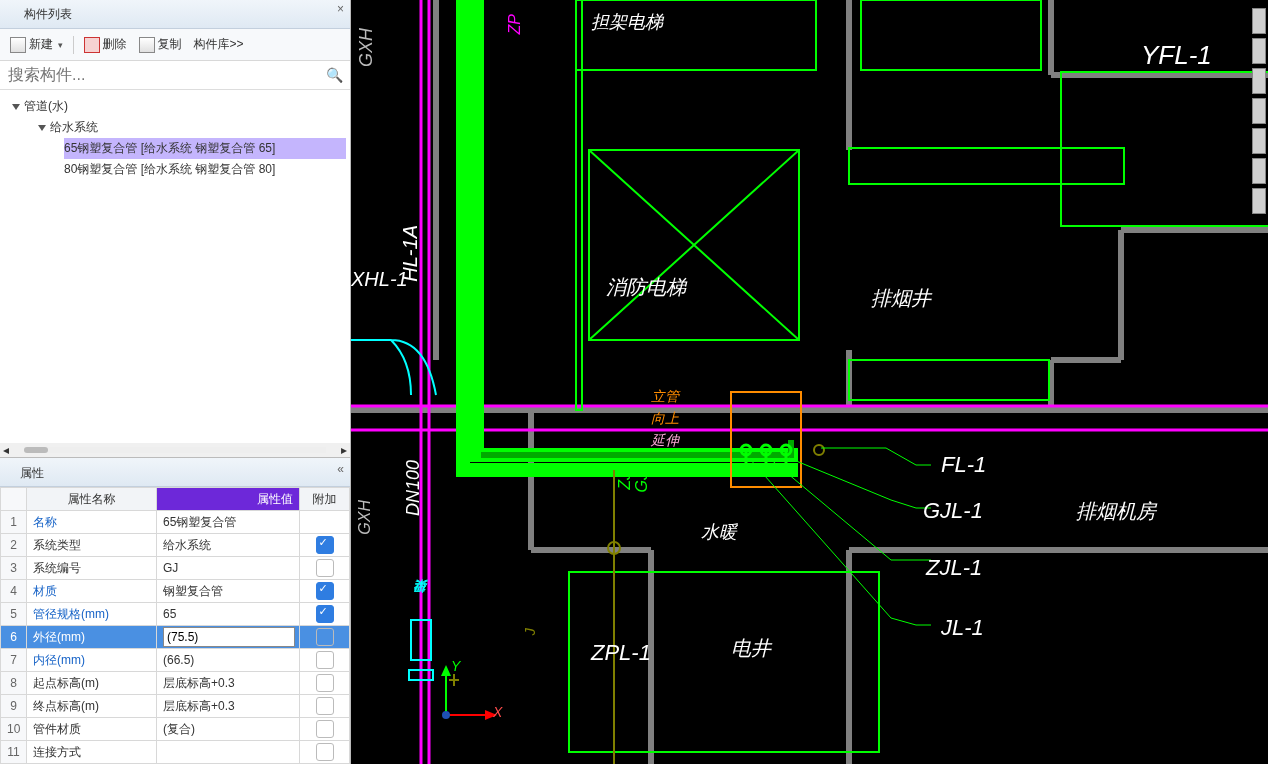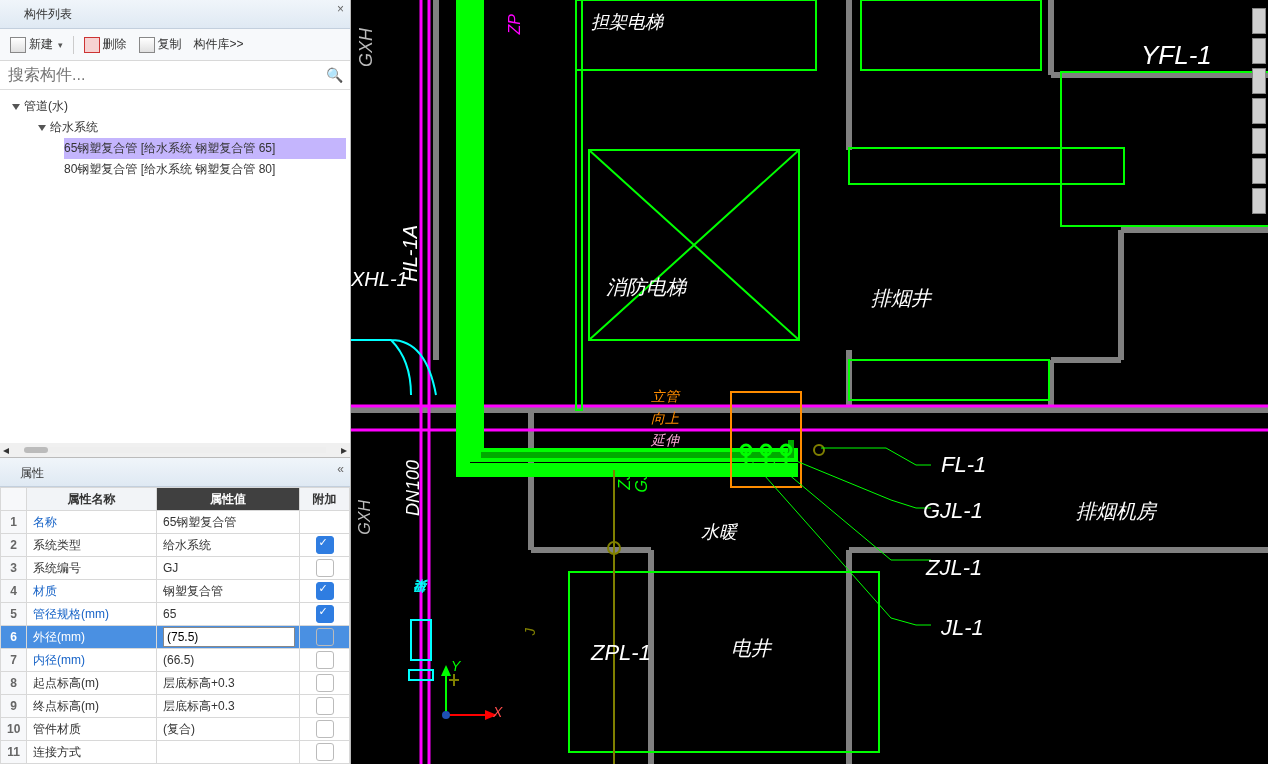--- a/index.html
+++ b/index.html
@@ -28,22 +28,22 @@
   .tree .sel{background:#c4b5fd}
   .scroll-h{height:14px;background:#f0f0f0;display:flex;align-items:center}
   .scroll-h .track{flex:1;background:#eee;margin:0 12px;height:6px}
   .scroll-h .thumb{width:24px;height:6px;background:#bbb;border-radius:3px}
   
   .prop{display:flex;flex-direction:column;border-top:1px solid #bbb}
   .prop-hdr{background:linear-gradient(#f0f5fa,#dfe9f3);border-bottom:1px solid #c3cfdd;padding:4px 20px;display:flex;align-items:flex-end;height:20px;position:relative}
   .prop-hdr .arr{position:absolute;right:6px;top:4px;color:#666}
   .grid{border-collapse:collapse;width:100%;table-layout:fixed}
   .grid th,.grid td{border:1px solid #d8d8d8;height:22px;padding:0 6px;text-align:left;white-space:nowrap;overflow:hidden}
-  .grid th{background:#f2f4f7;font-weight:bold}
-  .grid th.valcol{background:#404040;color:#fff;text-align:center}
+  .grid th{background:#f2f4f7;font-weight:normal}
+  .grid th.valcol{background:#6d28d9;color:#fff;text-align:right}
   .grid .rn{width:22px;text-align:center;color:#666;background:#f7f8fa}
   .grid .link{color:#1763c7}
   .grid .sel-row td,.grid .sel-row th.rn{background:#4a90e2;color:#fff}
   .grid .sel-row .link{color:#fff}
   .grid input.cell{width:95%;border:1px solid #888;height:18px;padding:0 3px;font-size:12px}
   .chk{width:16px;height:16px;border:1px solid #bbb;border-radius:3px;display:inline-block;vertical-align:middle}
   .chk.on{background:#2f7de1;border-color:#2f7de1;position:relative}
   .chk.on::after{content:"✓";color:#fff;font-size:11px;position:absolute;left:2px;top:-1px}
   
   .cad{flex:1;position:relative;background:#000;overflow:hidden}

